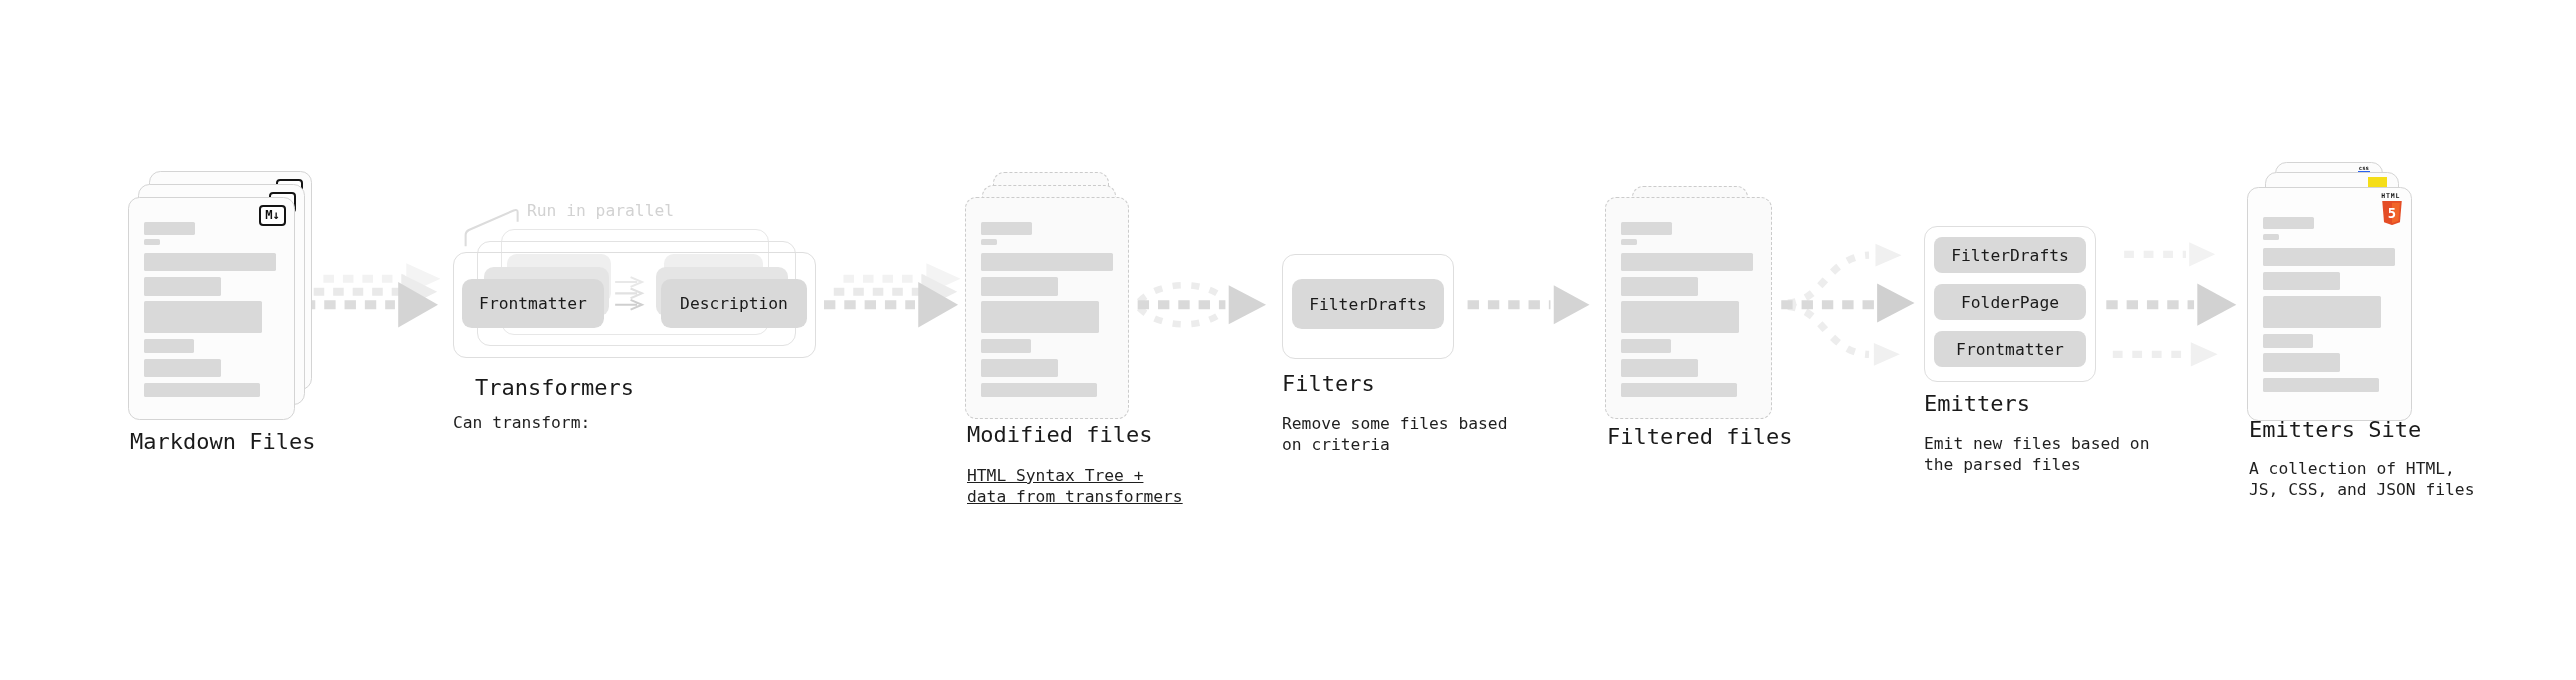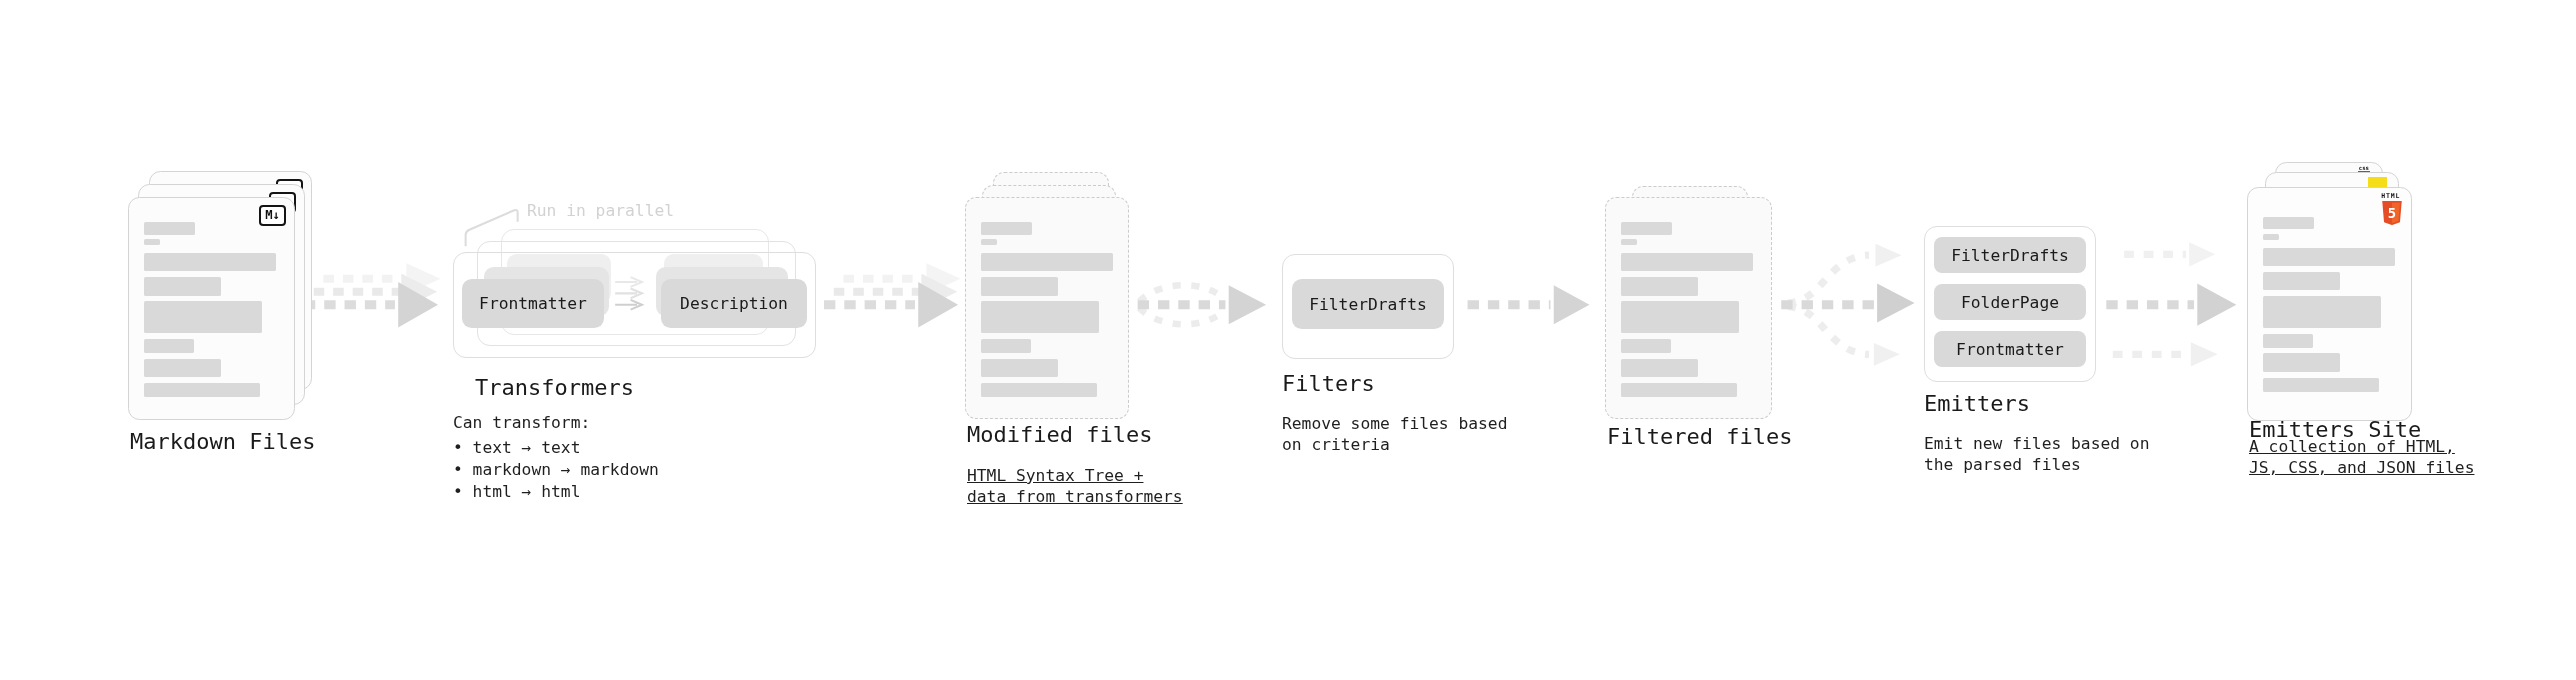--- a/index.html
+++ b/index.html
@@ -131,25 +131,20 @@
     <div class="pill ghost1" style="left:484px;top:267px;width:125px;height:49px;"></div>
     <div class="pill" style="left:462px;top:279px;width:142px;height:49px;">Frontmatter</div>
 
     <div class="pill ghost2" style="left:664px;top:254px;width:99px;height:49px;"></div>
     <div class="pill ghost1" style="left:656px;top:267px;width:132px;height:49px;"></div>
     <div class="pill" style="left:661px;top:279px;width:146px;height:49px;">Description</div>
 
     <div class="title" style="left:453px;top:376px;margin-left:22px;">Transformers</div>
     <div class="sub" style="left:453px;top:412px;">
       <div>Can transform:</div>
-      <div class="bullets">
-        <div>• text → text</div>
-        <div>• markdown → markdown</div>
-        <div>• html → html</div>
-      </div>
     </div>
   </div>
 
   <div>
     <div class="card dashed" style="left:993px;top:172px;width:116px;height:98px;"></div>
     <div class="card dashed" style="left:982px;top:185px;width:134px;height:98px;"></div>
     <div class="card dashed" style="left:965px;top:197px;width:164px;height:222px;">
       <div class="skeleton">
           <div class="bar" style="width: 51px; height: 12.2px; margin-bottom: 4.9px;"></div>
           <div class="bar" style="width: 16.3px; height: 5.7px; margin-bottom: 8.1px;"></div>
@@ -228,20 +223,20 @@
           <div class="bar" style="width: 16.3px; height: 5.7px; margin-bottom: 8.1px;"></div>
           <div class="bar" style="width: 132px; height: 18px; margin-bottom: 5.7px;"></div>
           <div class="bar" style="width: 77px; height: 18.7px; margin-bottom: 5.7px;"></div>
           <div class="bar" style="width: 118px; height: 32px; margin-bottom: 5.7px;"></div>
           <div class="bar" style="width: 50px; height: 14px; margin-bottom: 5.7px;"></div>
           <div class="bar" style="width: 77px; height: 18.7px; margin-bottom: 5.7px;"></div>
           <div class="bar" style="width: 116px; height: 14px; margin-bottom: 0px;"></div>
         </div>
     </div>
     <div class="title" style="left:2249px;top:418px;">Emitters Site</div>
-    <div class="sub" style="left:2249px;top:436px;text-decoration:underline;">
+    <div class="sub" style="left:2249px;top:458px;">
       <div>A collection of HTML,</div>
       <div>JS, CSS, and JSON files</div>
     </div>
   </div>
 
 </div>
 
 
 </body></html>

